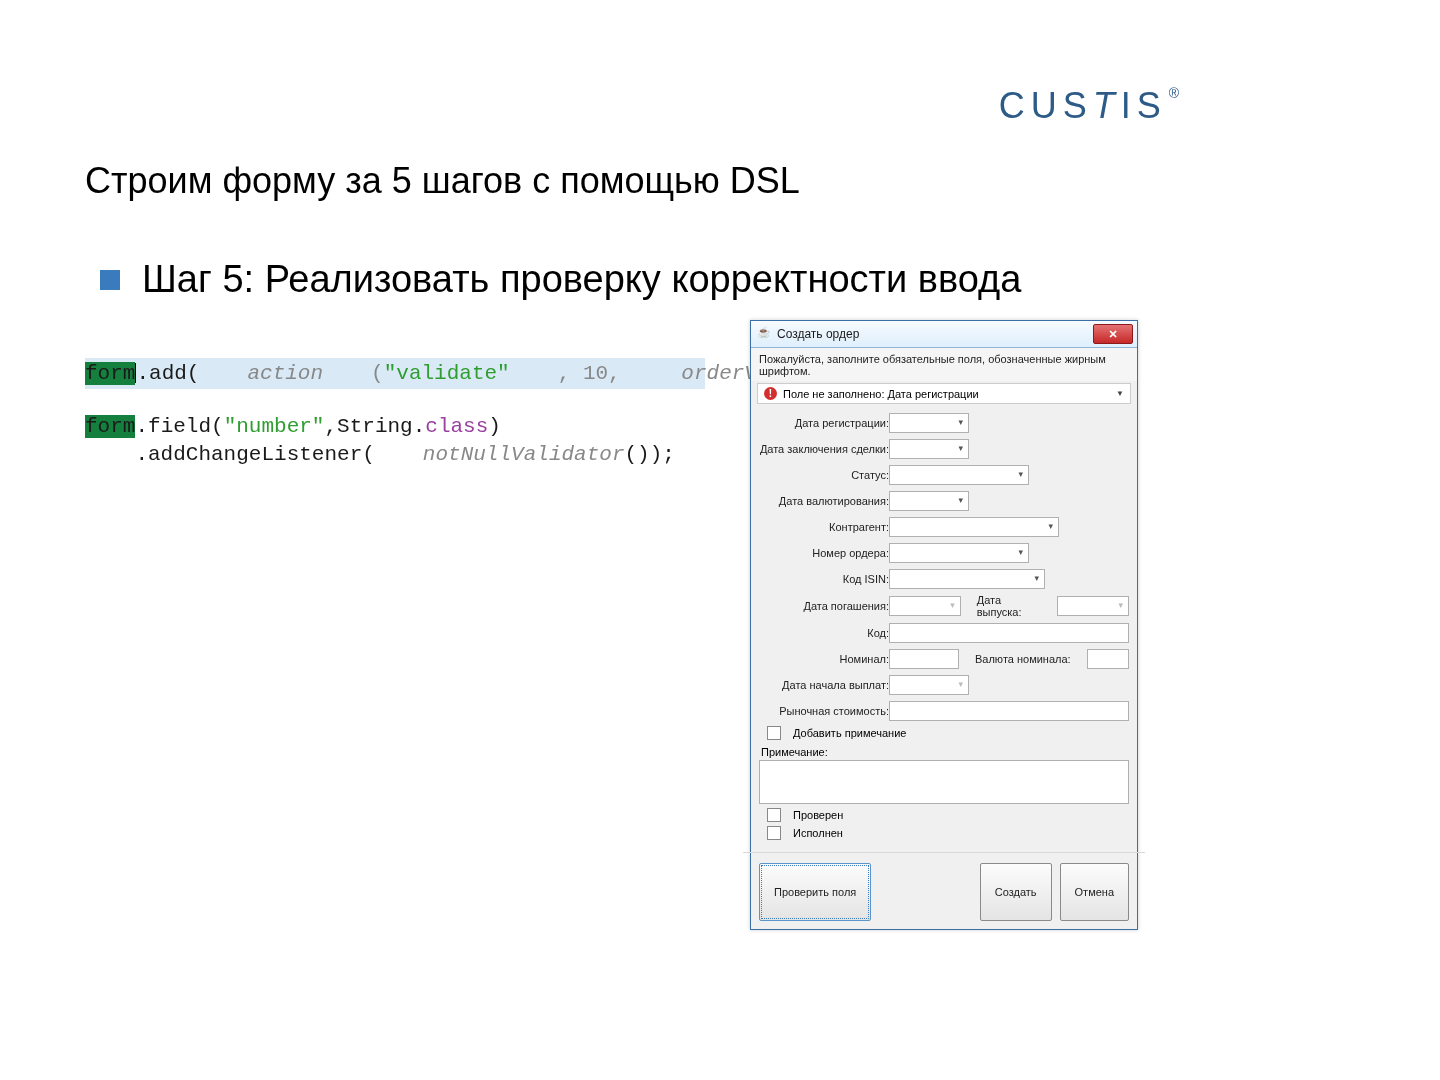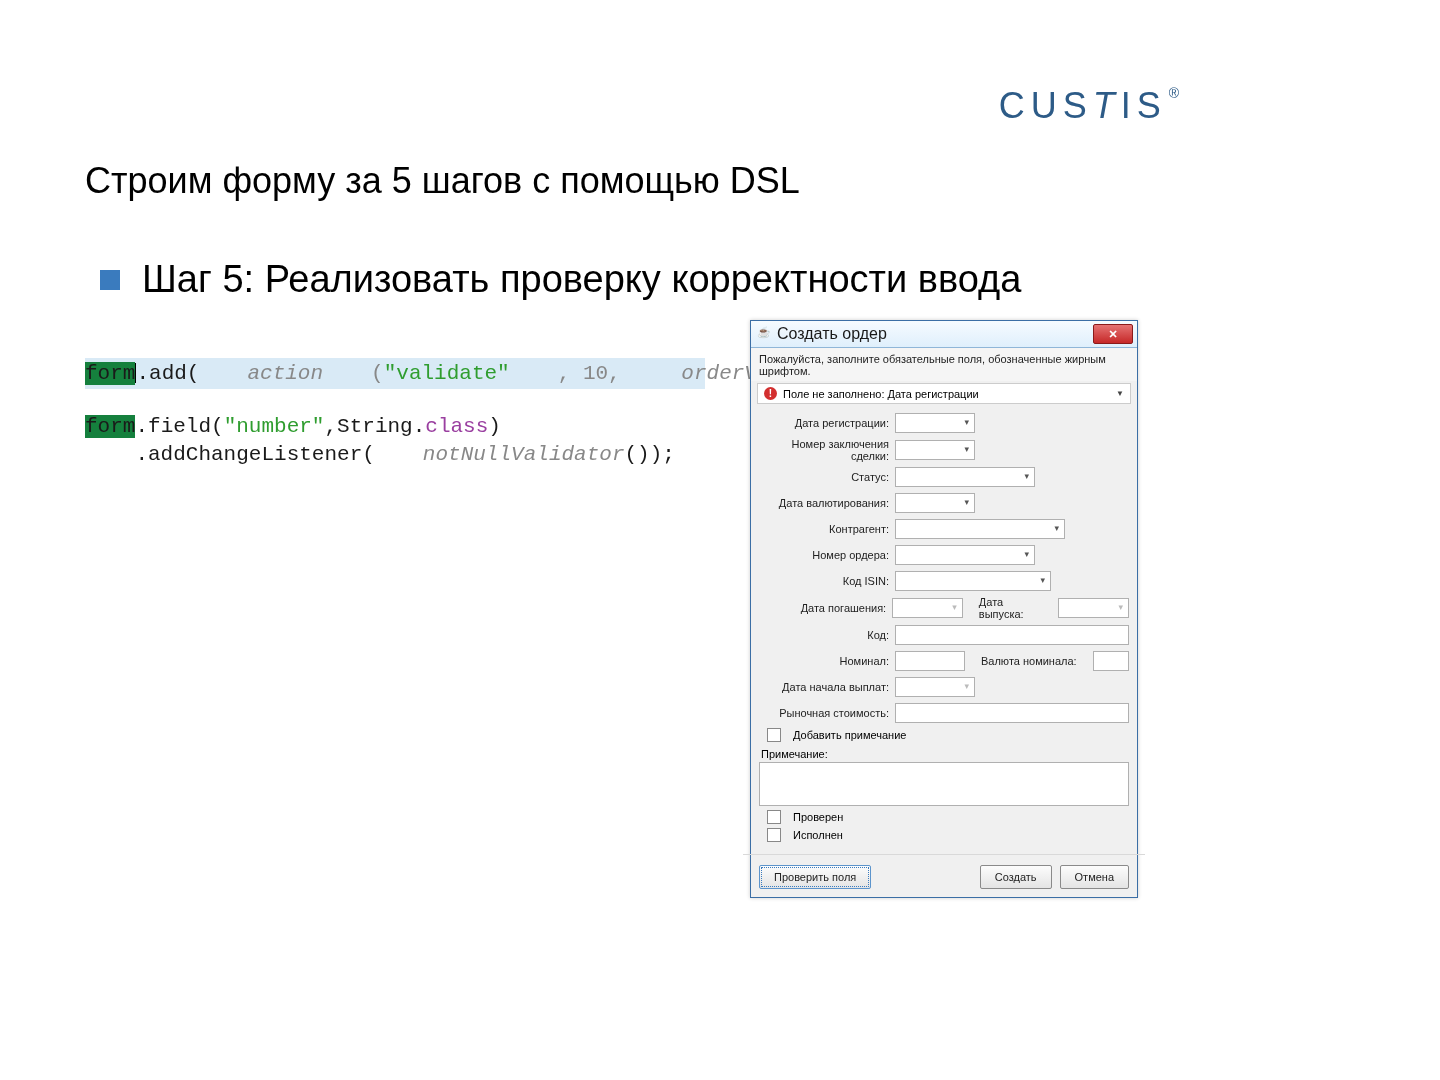--- a/index.html
+++ b/index.html
@@ -120,21 +120,21 @@
   .java-icon::before {
     content: "☕";
     font-size: 11px;
     position: absolute;
     top: -1px;
     left: 0;
     color: #3a6ea5;
   }
   .titlebar-text {
     flex: 1;
-    font-size: 16px;
+    font-size: 12px;
     color: #1a1a1a;
   }
   .close-btn {
     width: 38px;
     height: 18px;
     background: linear-gradient(to bottom, #e57373, #c62828);
     border: 1px solid #8b1a1a;
     border-radius: 2px;
     color: #fff;
     font-size: 11px;
@@ -185,21 +185,21 @@
   }
   .row {
     display: flex;
     align-items: center;
     margin-bottom: 4px;
     min-height: 22px;
   }
   .lbl {
     width: 130px;
     text-align: right;
-    padding-right: 6px;
+    padding-right: 0;
     font-size: 11px;
     color: #222;
   }
   .fld {
     flex: 1;
     display: flex;
     align-items: center;
     gap: 12px;
   }
   .inp {
@@ -262,21 +262,21 @@
     margin: 4px -8px;
   }
   .btn-row {
     display: flex;
     padding: 6px 8px 8px;
     gap: 8px;
   }
   .btn-row .spacer { flex: 1; }
   .btn {
     height: 22px;
-    padding: 0 14px;
+    padding: 17px 14px;
     border: 1px solid #8a8a8a;
     background: linear-gradient(to bottom, #fcfcfc, #e4e4e4);
     border-radius: 2px;
     font-size: 11px;
     display: flex;
     align-items: center;
     justify-content: center;
     color: #222;
   }
   .btn.focus {
@@ -323,21 +323,21 @@
     </div>
 
     <div class="form-body">
       <div class="row">
         <div class="lbl">Дата регистрации:</div>
         <div class="fld">
             <div class="inp combo w80"></div>
           </div>
       </div>
       <div class="row">
-        <div class="lbl">Номер заключения сделки:</div>
+        <div class="lbl">Дата заключения сделки:</div>
         <div class="fld">
             <div class="inp combo w80"></div>
           </div>
       </div>
       <div class="row">
         <div class="lbl">Статус:</div>
         <div class="fld">
             <div class="inp combo w140"></div>
           </div>
       </div>

